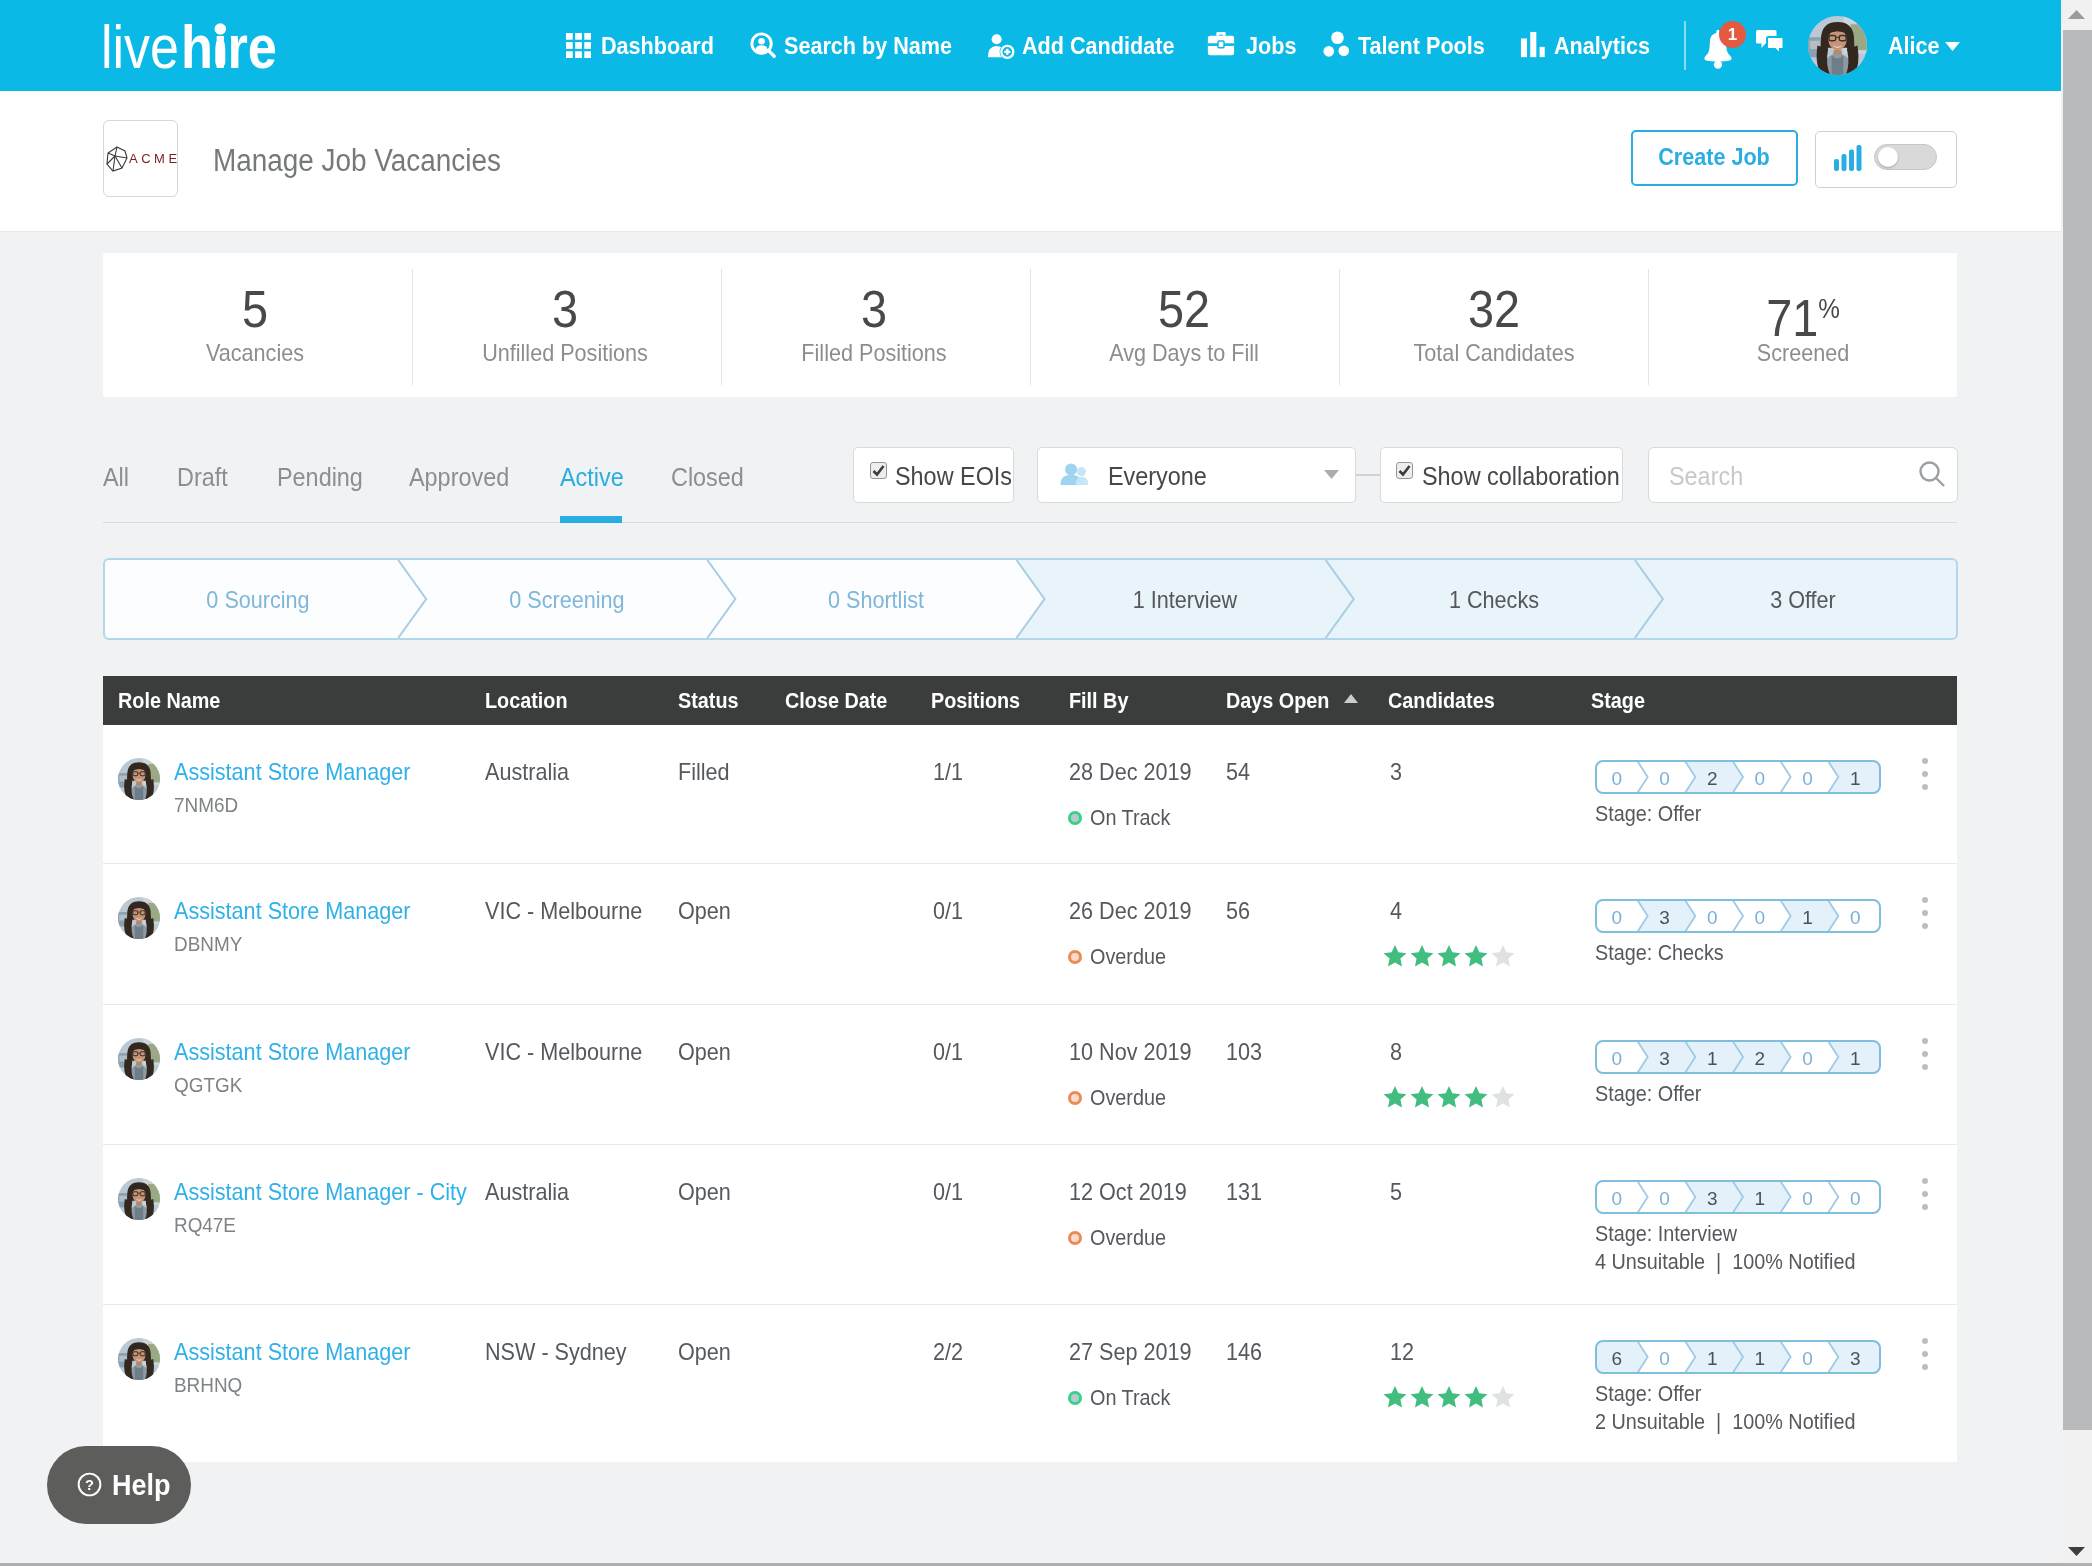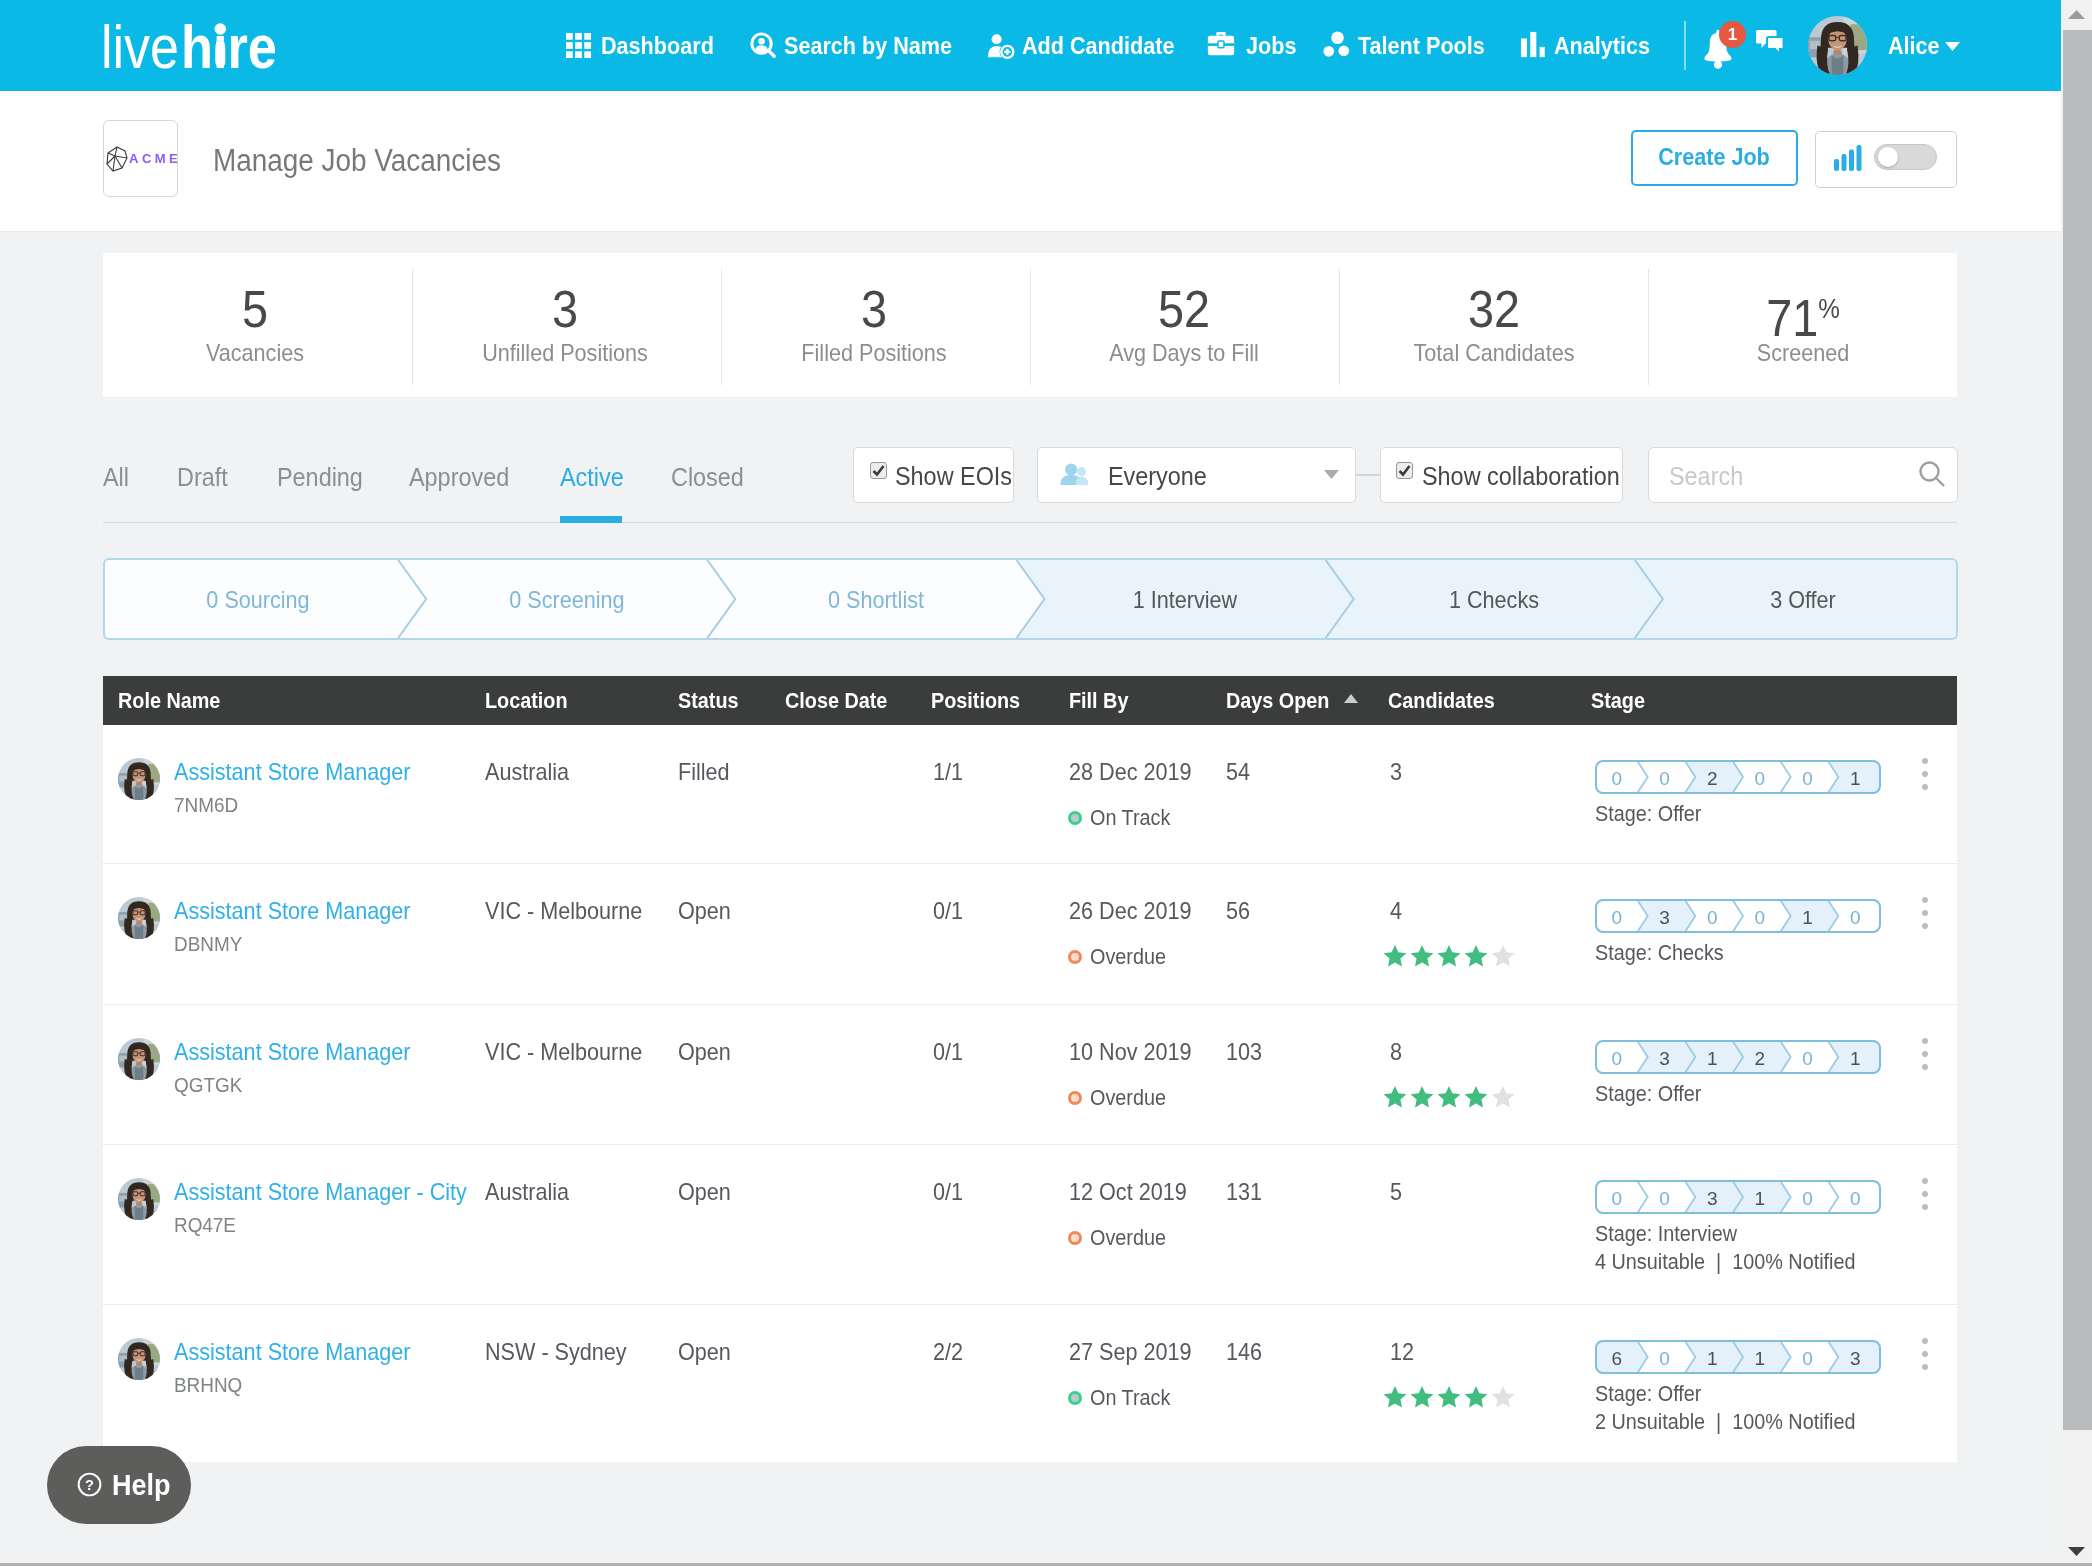--- a/index.html
+++ b/index.html
@@ -129,21 +129,21 @@
 <svg class="t" style="left:106px;top:146px" width="22" height="26" viewBox="0 0 22 26">
   <g fill="none" stroke="#3a3a3a" stroke-width="1.1">
   <polygon points="11,1 19,5 21,12 16,22 7,25 1,18 2,7"></polygon>
   <polyline points="11,1 9,10 2,7"></polyline>
   <polyline points="9,10 16,22"></polyline>
   <polyline points="9,10 21,12"></polyline>
   <polyline points="9,10 7,25"></polyline>
   <polyline points="9,10 1,18"></polyline>
   </g>
 </svg>
-<div class="t" style="left:129px;top:151px;color:#8b5cf6;font-weight:bold;font-size:13px;letter-spacing:3.5px">ACME</div>
+<div class="t" style="left:129px;top:151px;color:#7f1d1d;font-weight:normal;font-size:13px;letter-spacing:3.5px">ACME</div>
 <div class="t sx" style="left:213px;top:142px;color:#76797c;font-size:31px;line-height:38px">Manage Job Vacancies</div>
 <div style="position:absolute;left:1631px;top:130px;width:167px;height:56px;border:2px solid #29ade3;border-radius:5px;background:#fff"></div>
 <div class="t sxc" style="left:1714px;top:142px;color:#29ade3;font-weight:bold;font-size:24px;line-height:30px">Create Job</div>
 <div style="position:absolute;left:1815px;top:131px;width:142px;height:57px;border:1px solid #cdd0d1;border-radius:5px;background:#fff"></div>
 <svg class="t" style="left:1834px;top:145px" width="30" height="26" viewBox="0 0 30 26">
   <rect x="0" y="14" width="5" height="12" rx="2" fill="#29ade3"></rect>
   <rect x="7.5" y="9" width="5" height="17" rx="2" fill="#29ade3"></rect>
   <rect x="15" y="4.5" width="5" height="21.5" rx="2" fill="#29ade3"></rect>
   <rect x="22.5" y="0" width="5" height="26" rx="2" fill="#29ade3"></rect>
 </svg>

